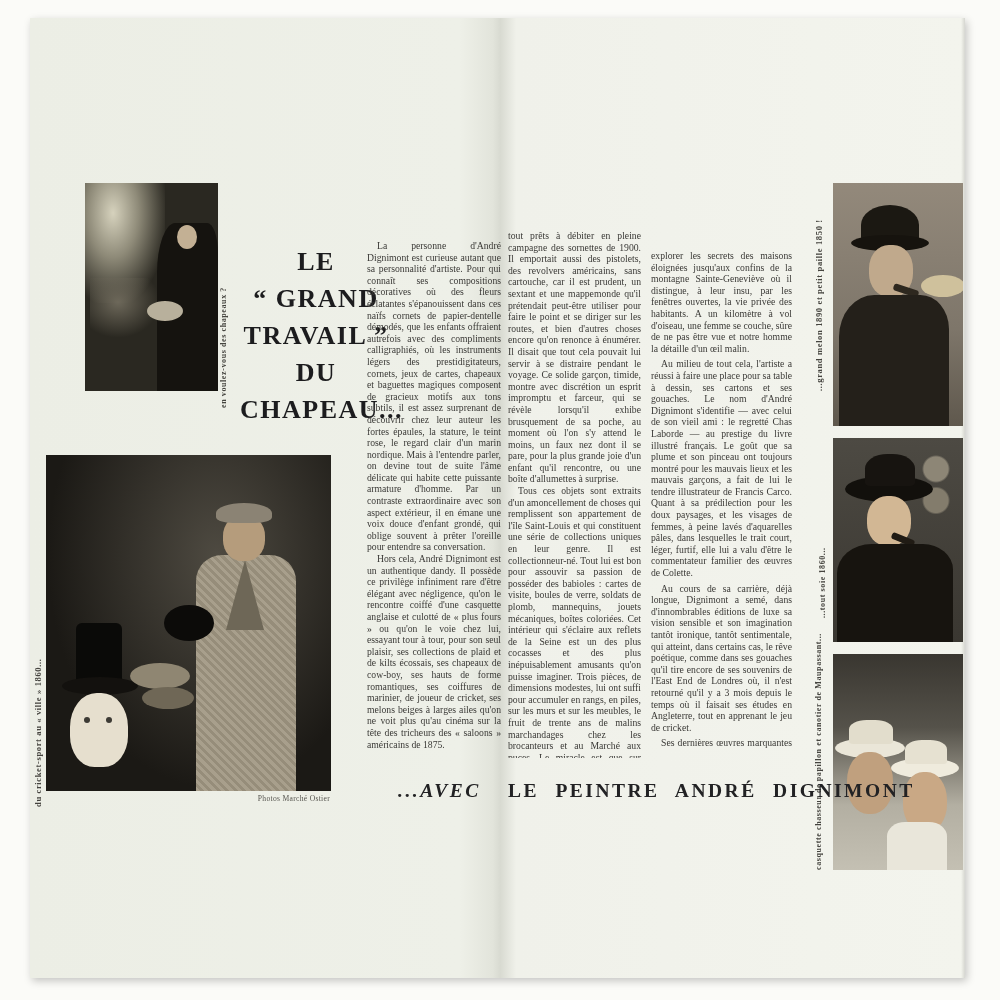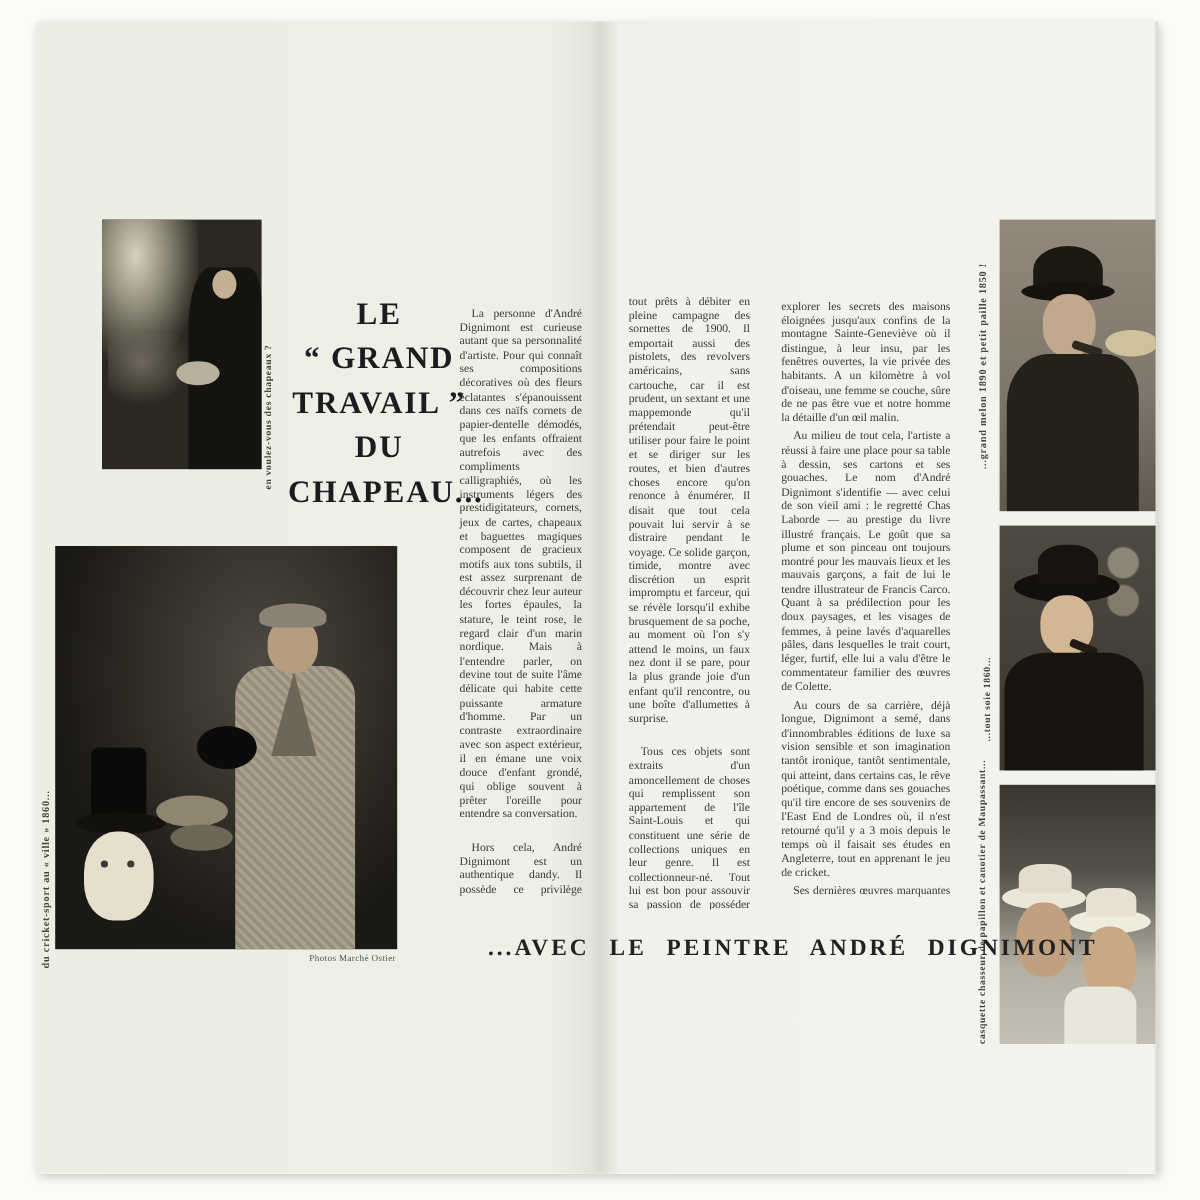--- a/index.html
+++ b/index.html
@@ -13,32 +13,32 @@
           background:linear-gradient(90deg,transparent,rgba(0,0,0,0.12));}
   
   .photo{position:absolute;overflow:hidden;background:#23211c;}
   .ph-shape{position:absolute;}
   
   .title{position:absolute;left:240px;top:243px;width:152px;height:190px;
          font-weight:bold;font-size:26px;line-height:37px;letter-spacing:1.5px;
          color:#1c1c1e;text-align:center;white-space:pre-line;}
   .col{position:absolute;font-size:9.7px;line-height:11.6px;color:#3a3936;
        text-align:justify;overflow:hidden;}
-  .col p{margin:16px;text-indent:10px;}
+  .col p{margin:0;text-indent:10px;}
   .col.gapped p{margin:0 0 4px 0;font-family:Liberation Serif, serif;}
   .col p.noindent{text-indent:0;}
   #col1{left:367px;top:240px;width:134px;height:508px;}
   #col2{left:508px;top:230px;width:133px;height:528px;}
   #col3{left:651px;top:250px;width:141px;height:500px;}
   .vcap{position:absolute;writing-mode:vertical-rl;transform:rotate(180deg);
         font-size:8.6px;font-weight:bold;color:#45443f;letter-spacing:0.6px;
         white-space:nowrap;overflow:hidden;text-align:center;}
   .bottom-caption{position:absolute;top:780px;font-weight:bold;color:#222224;
         font-size:19.5px;letter-spacing:2.5px;word-spacing:9px;white-space:nowrap;}
-  #cap-avec{left:398px;width:102px;text-align:center;}
+  #cap-avec{left:398px;width:102px;text-align:left;font-style:italic;}
   #cap-peintre{left:508px;width:300px;}
   .credit{position:absolute;left:225px;top:794px;width:105px;text-align:right;
         font-size:7.6px;color:#55544e;letter-spacing:0.3px;}
 </style>
 </head>
 <body>
 
 <div id="canvas">
   <div class="spread">
     <div class="page-edge-r"></div>

